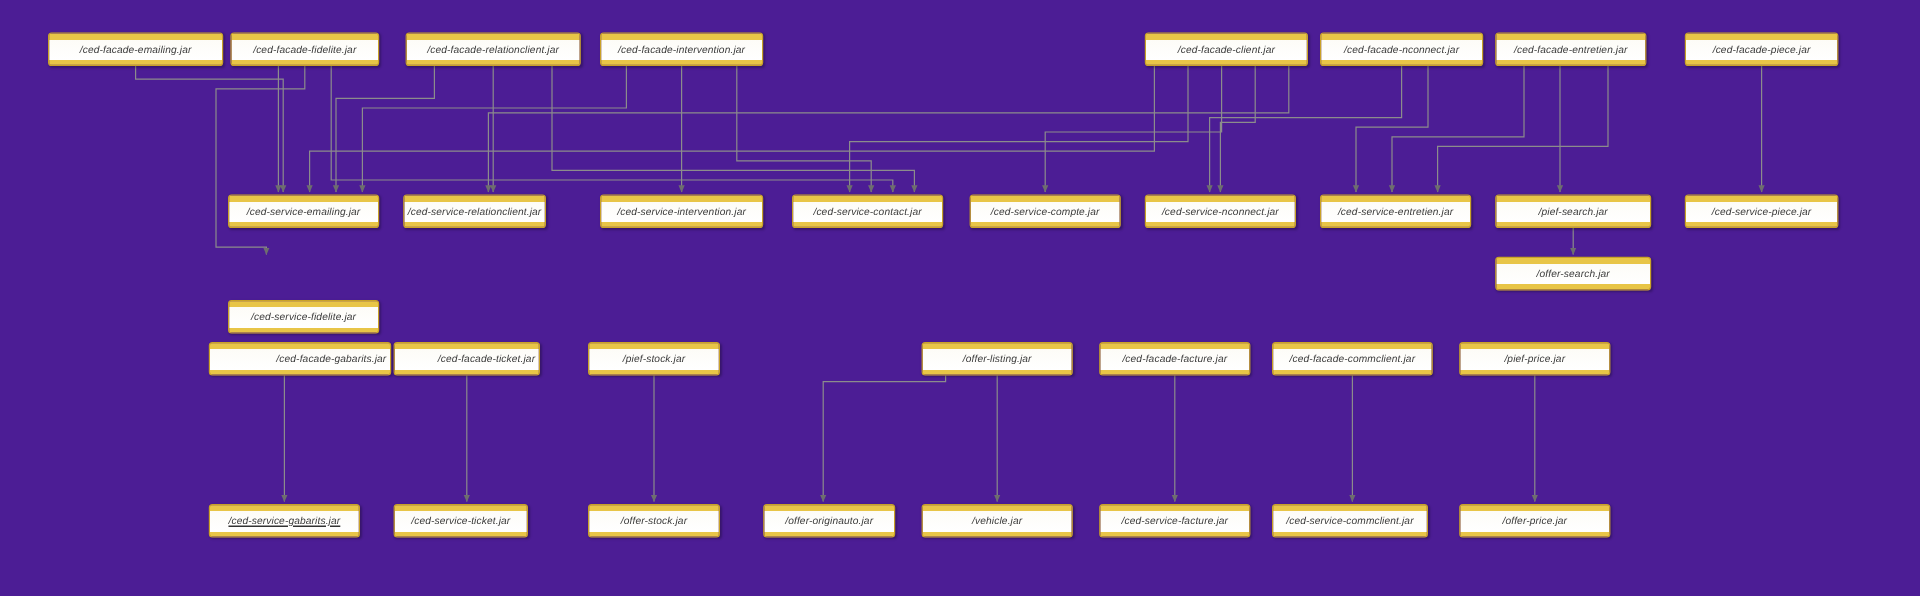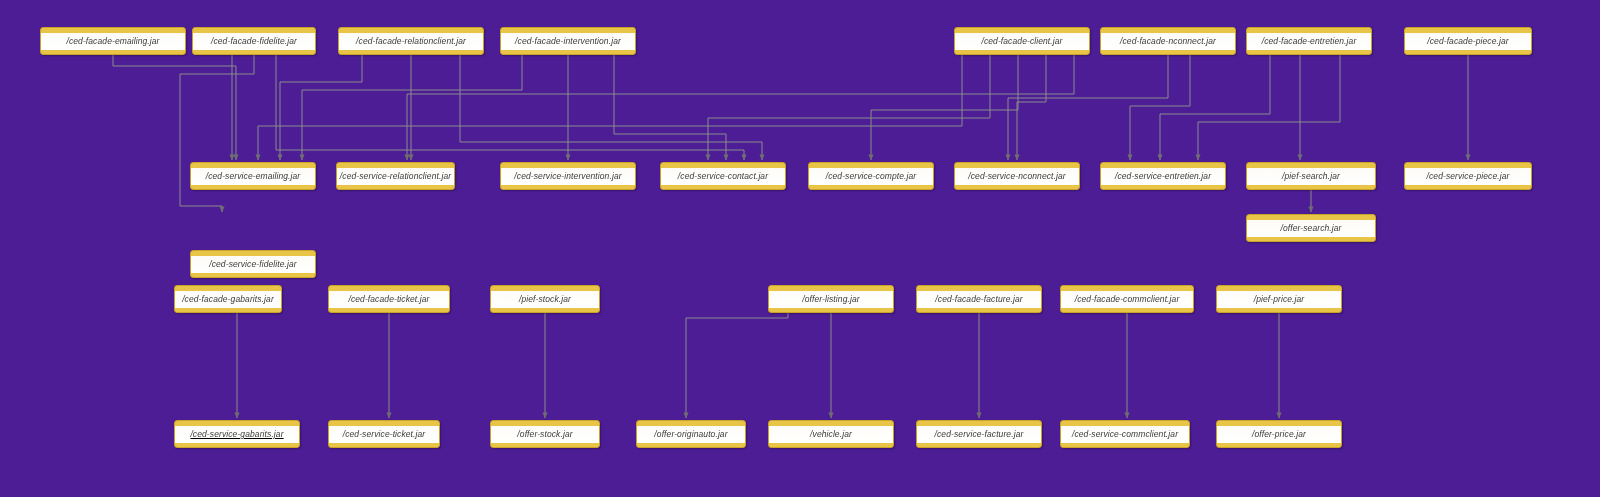--- a/index.html
+++ b/index.html
@@ -150,24 +150,24 @@
       </div>
       <div class="node" style="left: 1404px; top: 162px; width: 128px;">
         <span class="node-label">/ced-service-piece.jar</span>
       </div>
       <div class="node" style="left: 190px; top: 214px; width: 126px; margin-top: 36px;">
         <span class="node-label">/ced-service-fidelite.jar</span>
       </div>
       <div class="node" style="left: 1246px; top: 214px; width: 130px;">
         <span class="node-label">/offer-search.jar</span>
       </div>
-      <div class="node" style="left: 174px; top: 285px; width: 108px;">
+      <div class="node" style="left: 174px; top: 285px; width: 152px; justify-content: flex-end;">
         <span class="node-label">/ced-facade-gabarits.jar</span>
       </div>
-      <div class="node" style="left: 328px; top: 285px; width: 122px;">
+      <div class="node" style="left: 328px; top: 285px; width: 122px; justify-content: flex-end;">
         <span class="node-label">/ced-facade-ticket.jar</span>
       </div>
       <div class="node" style="left: 490px; top: 285px; width: 110px;">
         <span class="node-label">/pief-stock.jar</span>
       </div>
       <div class="node" style="left: 768px; top: 285px; width: 126px;">
         <span class="node-label">/offer-listing.jar</span>
       </div>
       <div class="node" style="left: 916px; top: 285px; width: 126px;">
         <span class="node-label">/ced-facade-facture.jar</span>

